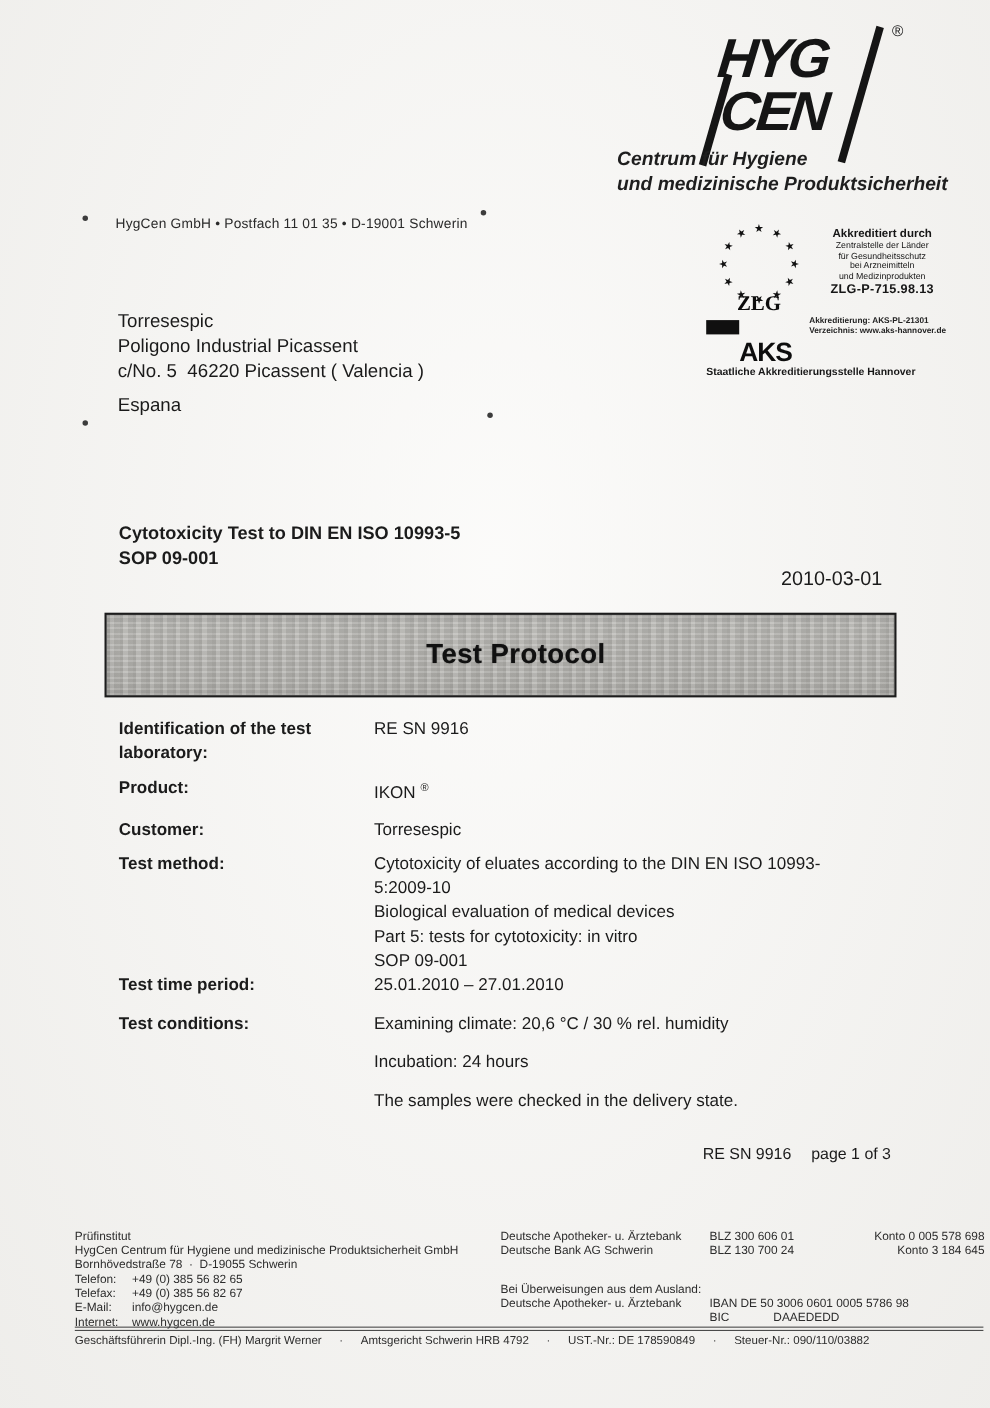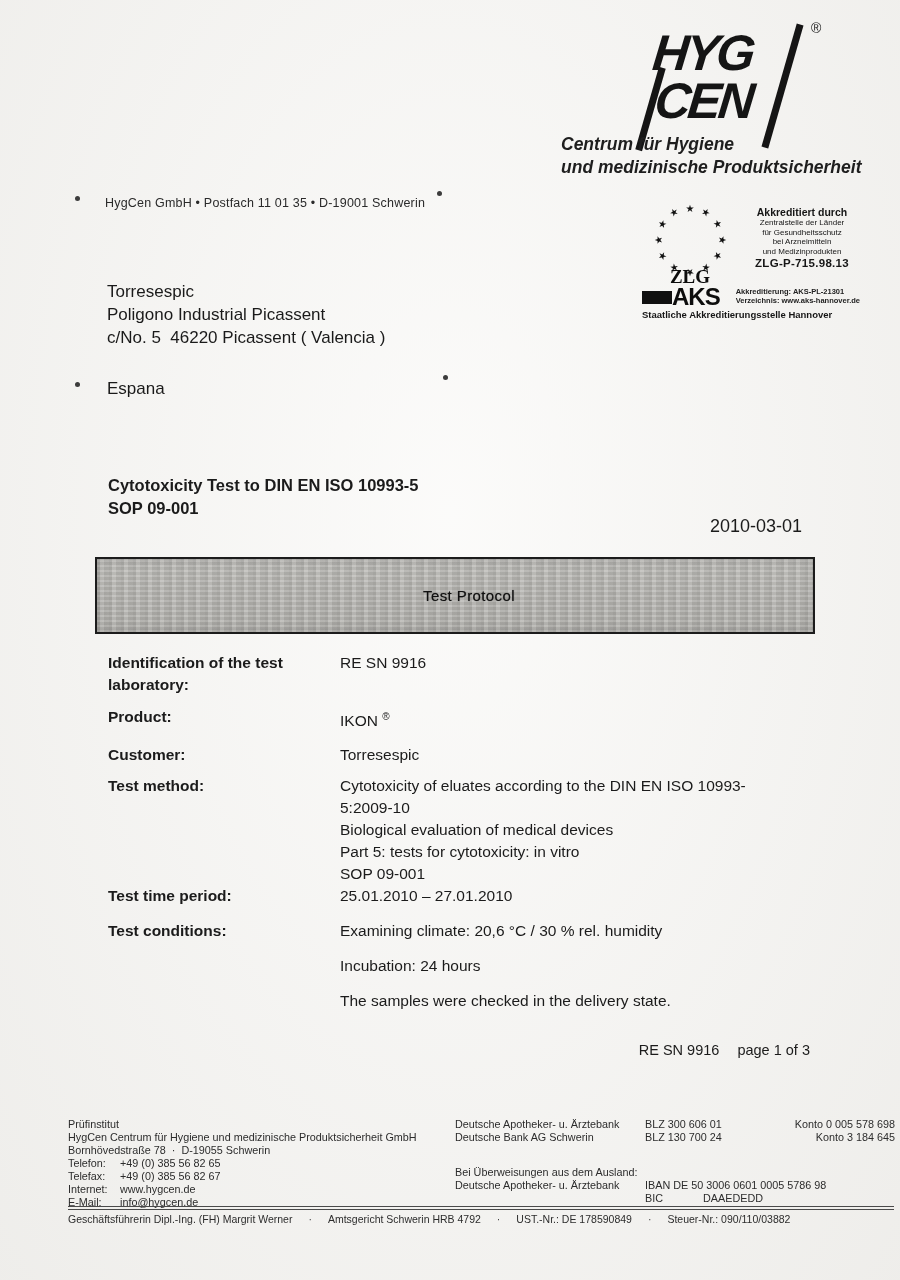--- a/index.html
+++ b/index.html
@@ -52,45 +52,45 @@
   .zlg-center{position:absolute;left:50%;top:50%;transform:translate(-50%,-54%);
     font:900 19px "Liberation Serif",serif;letter-spacing:0px;color:#0c0c0c;margin-top:36px;}
   .zlg-text{left:742px;top:206px;width:120px;text-align:center;color:#161616;}
   .zlg-t-head{font-size:10.5px;font-weight:700;line-height:12px;}
   .zlg-t-small{font-size:8px;line-height:9.5px;}
   .zlg-t-code{font-size:11.5px;font-weight:700;line-height:14px;letter-spacing:.3px;}
 
   .aks{left:642px;top:286px;width:250px;}
   .aks-row{display:flex;align-items:flex-start;}
   .aks-flag{width:30px;height:13px;background:#101010;margin-top:5px;}
-  .aks-word{font:900 24px "Liberation Sans",sans-serif;letter-spacing:-1px;line-height:22px;color:#0d0d0d;}
+  .aks-word{font:900 24px "Liberation Sans",sans-serif;letter-spacing:-1px;line-height:22px;color:#0d0d0d;margin-top:24px;}
   .aks-small{margin-left:16px;margin-top:2px;}
   .aks-small div{font-size:7.5px;line-height:8.5px;font-weight:700;color:#222;}
   .aks-bottom{font-size:9.5px;font-weight:700;margin-top:1px;color:#161616;}
 
   
   .recipient{left:107px;top:280px;font-size:17px;line-height:23px;color:#1a1a1a;}
-  .recipient .country{margin-top:28px;}
+  .recipient .country{margin-top:8px;}
   .keep-ws{white-space:pre-wrap;}
 
   
   .subject{left:108px;top:474px;font-size:16.5px;font-weight:700;line-height:23px;}
   .doc-date{left:710px;top:516px;font-size:18px;}
 
   
   .banner{left:95px;top:557px;width:716px;height:73px;
     background:
       repeating-linear-gradient(90deg, rgba(0,0,0,.07) 0 3px, rgba(255,255,255,.10) 3px 7px, rgba(0,0,0,.04) 7px 12px),
       repeating-linear-gradient(0deg, rgba(255,255,255,.10) 0 2px, rgba(0,0,0,.05) 2px 5px),
       linear-gradient(180deg,#bdbcb8,#b3b2ae);
     border:2px solid #1c1c1c;
     display:flex;align-items:center;justify-content:center;
     box-shadow:inset 0 0 12px rgba(0,0,0,.12);
   }
-  .banner-title{font-size:15px;font-weight:400;color:#101010;letter-spacing:.4px;
+  .banner-title{font-size:25px;font-weight:700;color:#101010;letter-spacing:.4px;
     text-shadow:0 0 1px rgba(0,0,0,.55);margin-left:28px;}
 
   
   .fields{left:108px;top:652px;width:702px;font-size:15.5px;line-height:22px;}
   .frow{display:flex;align-items:flex-start;}
   .flabel{flex:0 0 232px;font-weight:700;padding-right:24px;box-sizing:border-box;max-width:232px;}
   .flabel .wrapbox{width:175px;}
   .fvalue{flex:1;}
   .mb10{margin-bottom:10px;} .mb13{margin-bottom:13px;} .mb12{margin-bottom:12px;} .mb9{margin-bottom:9px;}
   .cond-par{margin-bottom:13px;}
@@ -255,26 +255,26 @@
     <div class="keep-ws">Bornhövedstraße 78  ·  D-19055 Schwerin</div>
     <div class="contact-row">
       <div class="contact-label">Telefon:</div>
       <div>+49 (0) 385 56 82 65</div>
     </div>
     <div class="contact-row">
       <div class="contact-label">Telefax:</div>
       <div>+49 (0) 385 56 82 67</div>
     </div>
     <div class="contact-row">
+      <div class="contact-label">E-Mail:</div>
+      <div>info@hygcen.de</div>
+    </div>
+    <div class="contact-row">
       <div class="contact-label">Internet:</div>
       <div>www.hygcen.de</div>
-    </div>
-    <div class="contact-row">
-      <div class="contact-label">E-Mail:</div>
-      <div>info@hygcen.de</div>
     </div>
   </div>
 
   <div class="abs foot foot-banks">
     <div class="bank-grid">
       <div class="bank-name">Deutsche Apotheker- u. Ärztebank</div>
       <div class="bank-blz">BLZ 300 606 01</div>
       <div class="bank-konto">Konto 0 005 578 698</div>
     </div>
     <div class="bank-grid">

